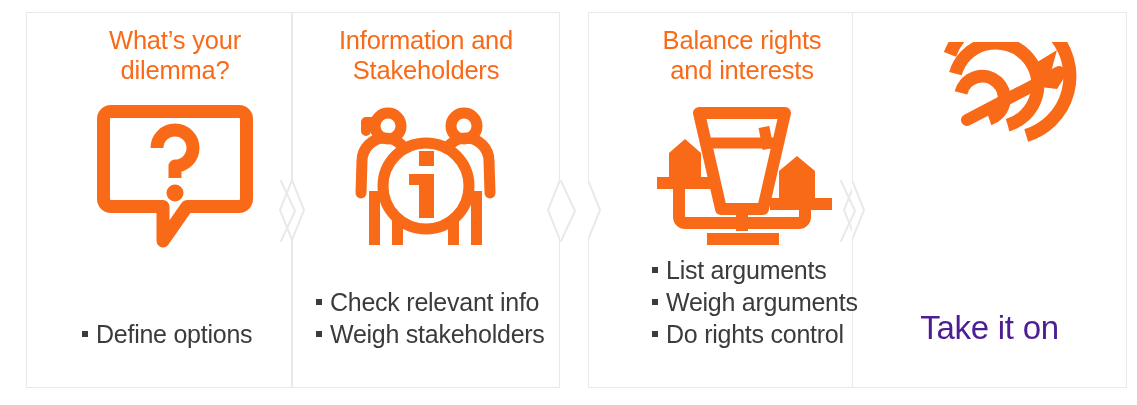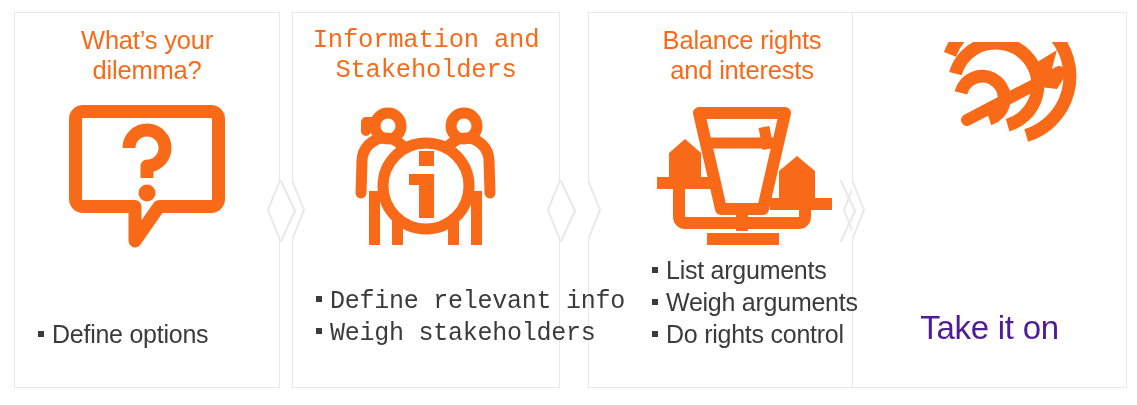--- a/index.html
+++ b/index.html
@@ -132,21 +132,21 @@
     z-index: 3;
   }
   .connector svg { display: block; }
 </style>
 </head>
 <body>
 
 <div id="infographic">
   <div class="steps-row">
 
-    <div class="step-card" style="left:14px; width:266px;">
+    <div class="step-card" style="left:26px; width:266px;padding-left:32px;">
       <div class="card-bg">
         <svg viewBox="0 0 266 376" preserveAspectRatio="none" aria-hidden="true">
           <path d="M0,0 H266 V168 L254,198 L266,228 V376 H0 Z" fill="#ffffff" stroke="#e9e9e9" stroke-width="2"></path>
         </svg>
       </div>
       <div class="card-inner">
         <div class="step-title">What’s your
 dilemma?</div>
         <div class="step-icon">
           <svg width="156" height="143" viewBox="0 0 156 143" aria-hidden="true">
@@ -166,21 +166,21 @@
         </div>
       </div>
     </div>
 
     <div class="connector" style="left:280px;">
       <svg width="18" height="62" viewBox="0 0 18 62" aria-hidden="true">
         <path d="M1,1 L15,31 L1,61" fill="none" stroke="#e9e9e9" stroke-width="2" stroke-linecap="round" stroke-linejoin="round"></path>
       </svg>
     </div>
 
-    <div class="step-card" style="left:292px; width:268px;font-family:Liberation Mono, monospace;">
+    <div class="step-card" style="left:292px; width:268px;">
       <div class="card-bg">
         <svg viewBox="0 0 268 376" preserveAspectRatio="none" aria-hidden="true">
           <path d="M0,0 H268 V168 L256,198 L268,228 V376 H0 V228 L12,198 L0,168 Z" fill="#ffffff" stroke="#e9e9e9" stroke-width="2"></path>
         </svg>
       </div>
       <div class="card-inner">
         <div class="step-title">Information and
 Stakeholders</div>
         <div class="step-icon">
           <svg width="158" height="148" viewBox="0 0 158 148" aria-hidden="true">
@@ -202,21 +202,21 @@
 
             <circle cx="79" cy="83" r="43" fill="#ffffff" stroke="#f96a18" stroke-width="11"></circle>
             <rect x="72" y="48" width="15" height="15" fill="#f96a18"></rect>
             <rect x="72" y="71" width="15" height="44" fill="#f96a18"></rect>
             <rect x="62" y="71" width="14" height="11" fill="#f96a18"></rect>
           </svg>
         </div>
         <div class="step-body">
           <div class="bullet-line">
             <span class="bullet-mark"></span>
-            <span>Define relevant info</span>
+            <span>Check relevant info</span>
           </div>
           <div class="bullet-line">
             <span class="bullet-mark"></span>
             <span>Weigh stakeholders</span>
           </div>
         </div>
       </div>
     </div>
 
     <div class="connector" style="left:560px;">

